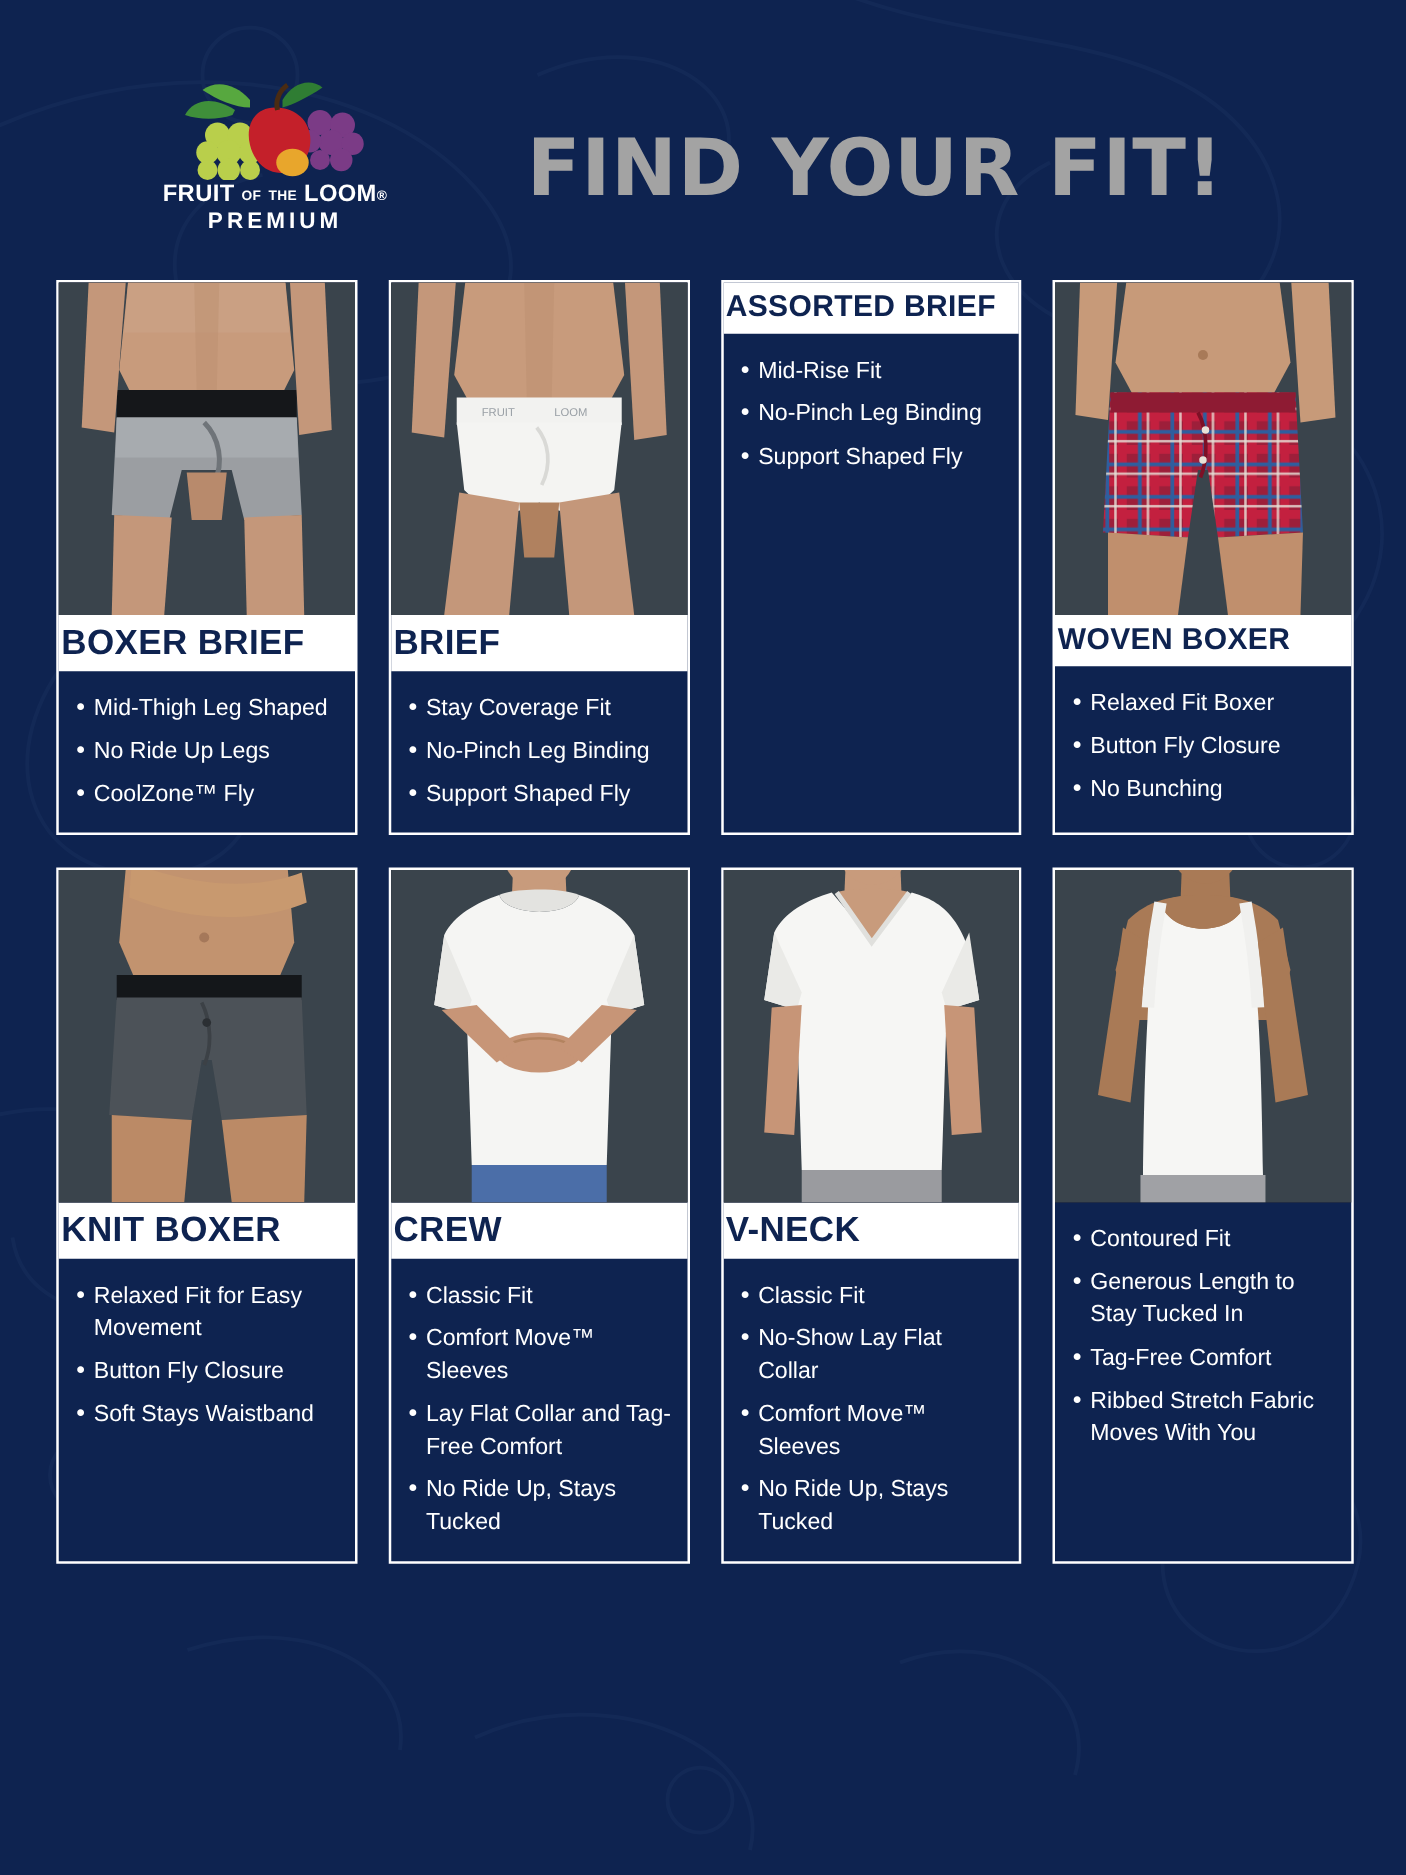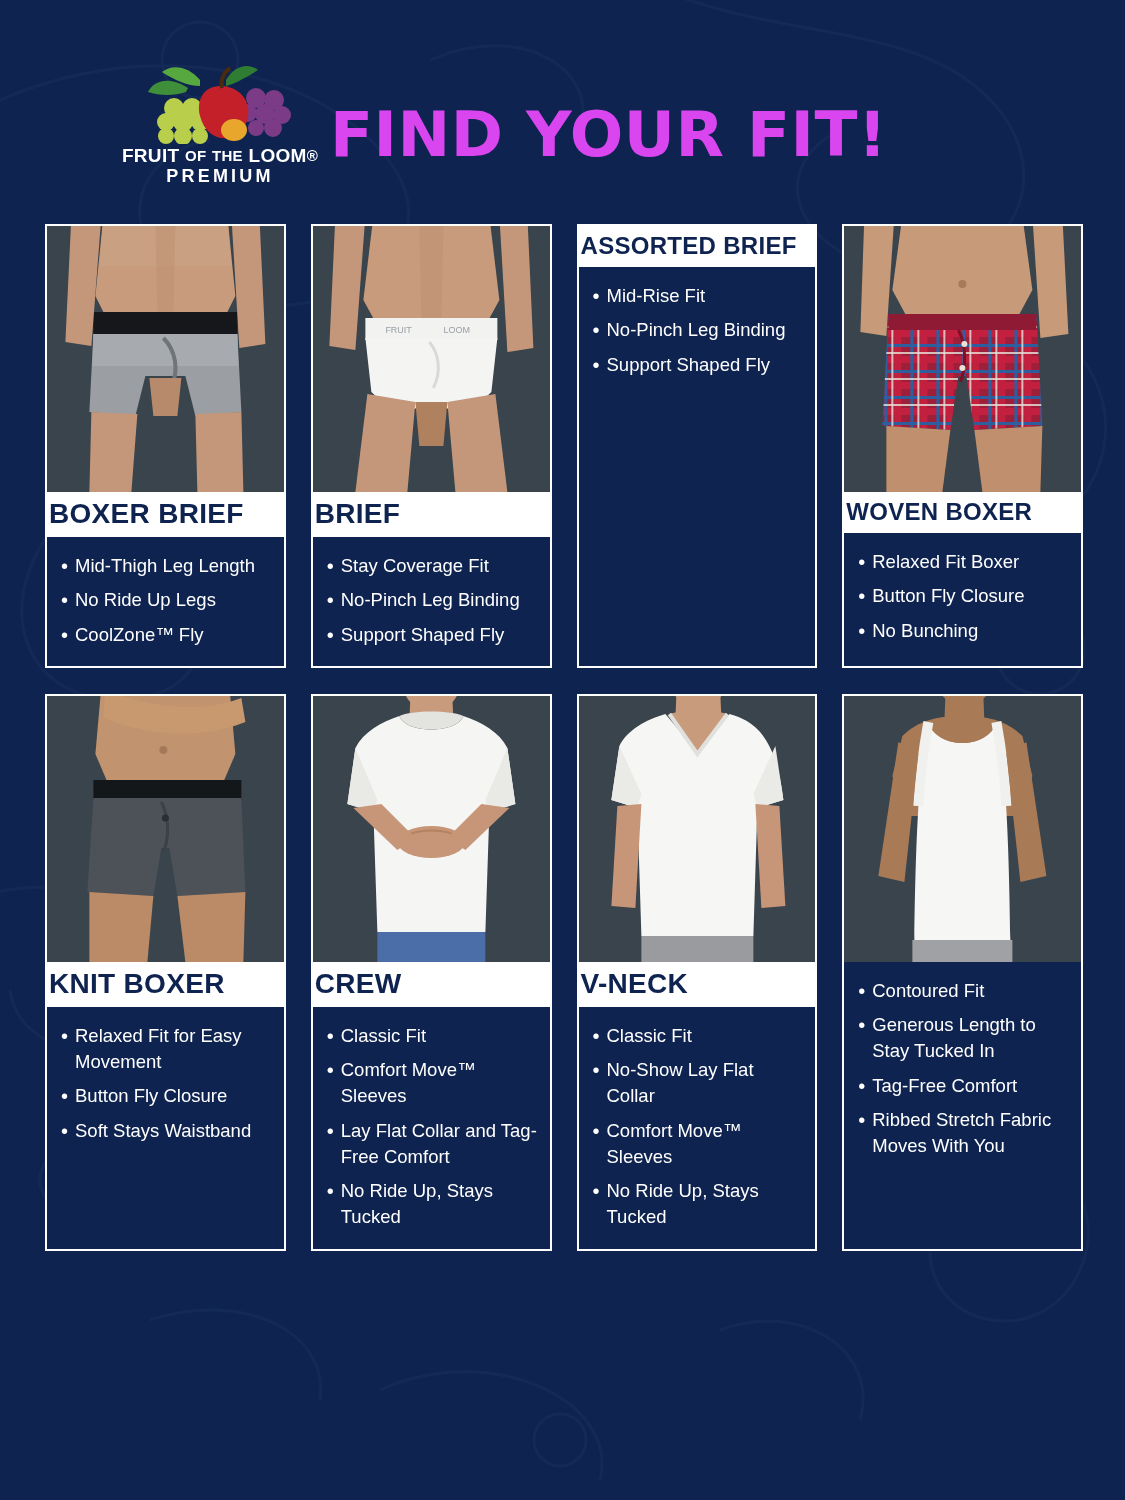--- a/index.html
+++ b/index.html
@@ -61,36 +61,36 @@
   .logo-art svg { display:block; }
   .logo-text1 {
     color: #ffffff;
     font-size: 19px;
     font-weight: bold;
     letter-spacing: 0.3px;
     line-height: 1.05;
     margin-top: 2px;
     white-space: nowrap;
   }
-  .logo-text1 .sm { font-size: 15px; vertical-align: 1px;}
+  .logo-text1 .sm { font-size: 11px; vertical-align: 1px;}
   .logo-text2 {
     color: #ffffff;
     font-size: 18px;
     font-weight: bold;
     letter-spacing: 3.2px;
     line-height: 1.1;
     margin-top: 1px;
   }
   .title {
     position: absolute;
     left: 330px;
     top: 46px;
     width: 740px;
-    text-align: left;
-    color: #d946ef;
+    text-align: center;
+    color: #a3a3a3;
     font-size: 63px;
     font-weight: bold;
     letter-spacing: 0.5px;
     font-family: "DejaVu Sans", sans-serif;
     white-space: nowrap;
   }
 
   
   .grid {
     position: absolute;
@@ -250,21 +250,21 @@
           <path d="M150 188 L196 186 L198 266 L152 266 Z" fill="#c4977a"></path>
           <path d="M104 152 L136 152 L132 190 L108 190 Z" fill="#b88a6c"></path>
 
           <path d="M26 -10 L56 -10 L46 120 L20 116 Z" fill="#c4977a"></path>
           <path d="M186 -10 L214 -10 L220 118 L194 122 Z" fill="#c4977a"></path>
         </svg>
       </div>
       <div class="card-title">BOXER BRIEF</div>
       <div class="card-body">
         <ul>
-          <li>Mid-Thigh Leg Length</li>
+          <li>Mid-Thigh Leg Shaped</li>
           <li>No Ride Up Legs</li>
           <li>CoolZone™ Fly</li>
         </ul>
       </div>
     </div>
 
     <div class="card row1">
       <div class="card-photo">
         <svg viewBox="0 0 240 266" preserveAspectRatio="xMidYMid slice" xmlns="http://www.w3.org/2000/svg">
           <rect width="240" height="266" fill="#3a444c"></rect>

